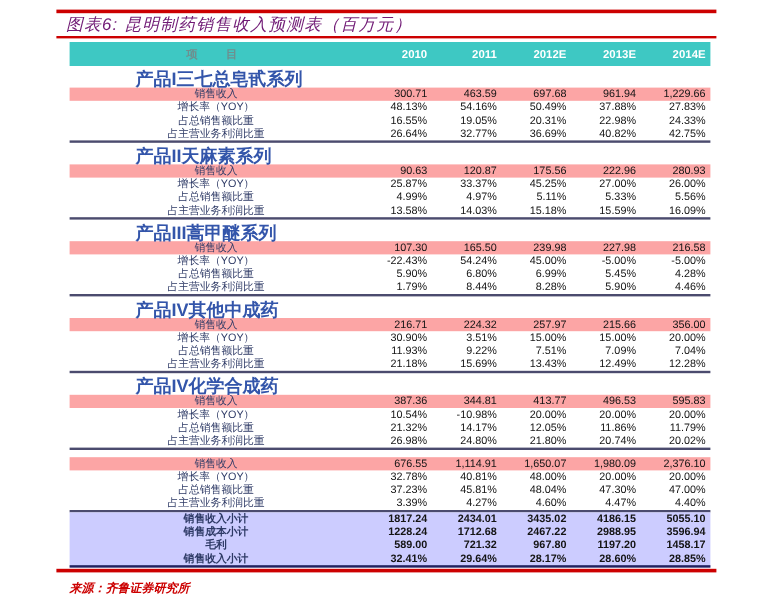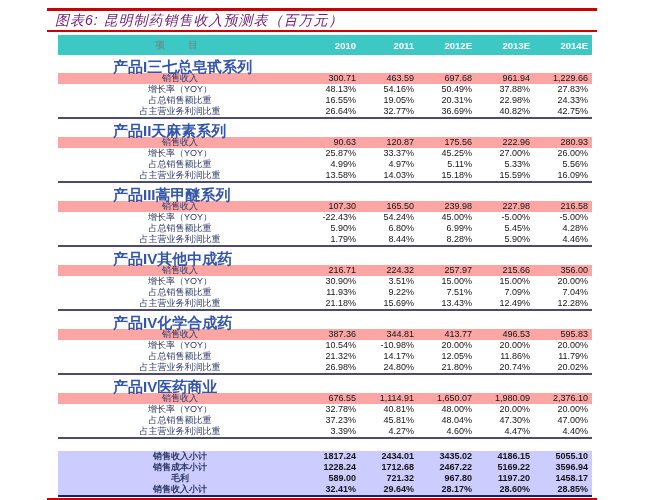--- a/index.html
+++ b/index.html
@@ -29,21 +29,21 @@
   .sec-title{
     font-size:15px;font-weight:bold;color:#3355aa;
     padding-left:55px;height:12px;line-height:12px;white-space:nowrap;
   }
   .row{display:flex;align-items:center;height:11px;line-height:11px;font-size:9px;}
   .row .lbl{color:#2e3a66;}
   .row .num{color:#141414;}
   .hl{background:#fca5a5;}
   .yoy{align-items:center;}
   .section .row.last{border-bottom:2px solid #4b4b6e;align-items:center;}
-  .summary{margin-top:12px;background:#ccccff;font-weight:bold;border-bottom:2px solid #20205e;}
+  .summary{margin-top:0;background:#ccccff;font-weight:bold;border-bottom:2px solid #20205e;}
   .rule-bottom{height:3px;background:#cc0000;margin-top:1px;}
   .source{
     margin:7px 0 0 11px;color:#cc0000;font-style:italic;font-weight:bold;
     font-size:10px;height:13px;line-height:13px;white-space:nowrap;
   }
 </style>
 </head>
 <body>
 
 <div class="page">
@@ -230,21 +230,20 @@
           <div class="row last">
             <div class="lbl">占主营业务利润比重</div>
             <div class="num">26.98%</div>
             <div class="num">24.80%</div>
             <div class="num">21.80%</div>
             <div class="num">20.74%</div>
             <div class="num">20.02%</div>
           </div>
         </div>
         <div class="section">
-          <div class="sec-title">产品IV医药商业</div>
           <div class="row hl">
             <div class="lbl">销售收入</div>
             <div class="num">676.55</div>
             <div class="num">1,114.91</div>
             <div class="num">1,650.07</div>
             <div class="num">1,980.09</div>
             <div class="num">2,376.10</div>
           </div>
           <div class="row yoy">
             <div class="lbl">增长率（YOY）</div>
@@ -279,21 +278,21 @@
           <div class="num">2434.01</div>
           <div class="num">3435.02</div>
           <div class="num">4186.15</div>
           <div class="num">5055.10</div>
         </div>
         <div class="row">
           <div class="lbl">销售成本小计</div>
           <div class="num">1228.24</div>
           <div class="num">1712.68</div>
           <div class="num">2467.22</div>
-          <div class="num">5169.22</div>
+          <div class="num">2988.95</div>
           <div class="num">3596.94</div>
         </div>
         <div class="row">
           <div class="lbl">毛利</div>
           <div class="num">589.00</div>
           <div class="num">721.32</div>
           <div class="num">967.80</div>
           <div class="num">1197.20</div>
           <div class="num">1458.17</div>
         </div>

